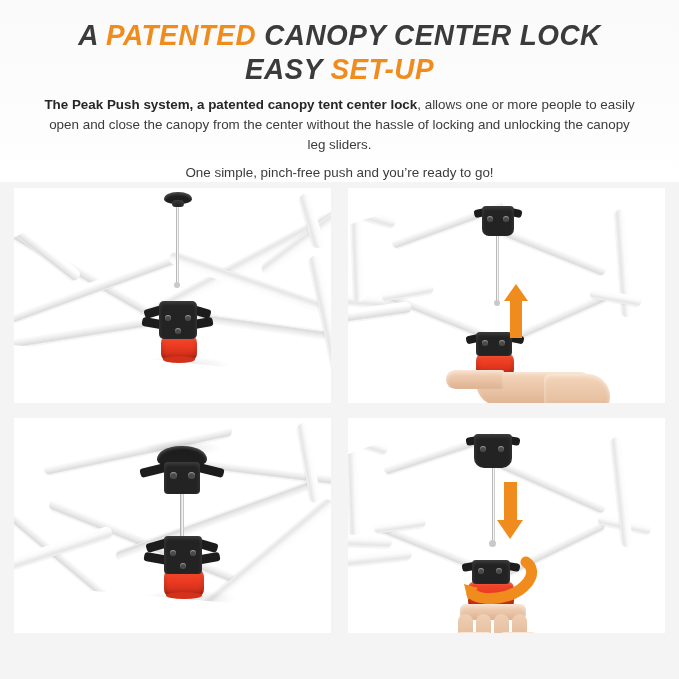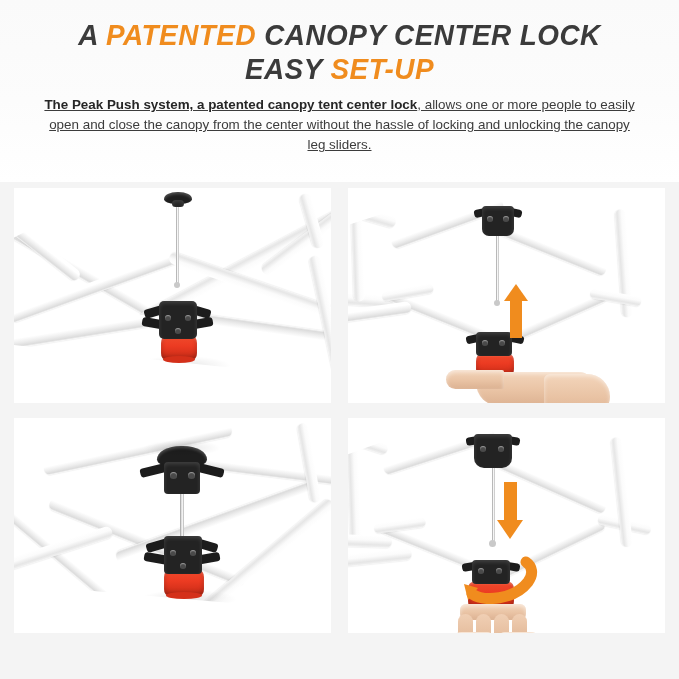--- a/index.html
+++ b/index.html
@@ -44,21 +44,21 @@
 
   .body-copy {
     margin-top: 9px;
     text-align: center;
     font-size: 13.4px;
     line-height: 20px;
     color: #3c3c3c;
     padding: 0 34px;
   }
   .body-copy .bold { font-weight: bold; color: #262626; }
-  .body-copy p { margin: 8px; text-decoration: underline; }
+  .body-copy p { margin: 8px; }
 
   
   .grid {
     position: absolute;
     left: 0; top: 182px;
     width: 679px;
     height: 497px;
     background: #f4f4f4;
   }
   .panel {
@@ -216,20 +216,21 @@
 
   <div class="header">
 
     <div class="headline">
       <span class="hl-line"><span>A </span><span class="accent">PATENTED</span><span> CANOPY CENTER LOCK</span></span>
       <span class="hl-line"><span>EASY </span><span class="accent">SET-UP</span></span>
     </div>
 
     <div class="body-copy">
       <p><span class="bold">The Peak Push system, a patented canopy tent center lock</span><span>, allows one or more people to easily open and close the canopy from the center without the hassle of locking and unlocking the canopy leg sliders.</span></p>
+      <p>One simple, pinch-free push and you’re ready to go!</p>
     </div>
   </div>
 
   <div class="grid">
 
     <div class="panel p-tl">
       <div class="panel-inner">
         <span class="sr-only">Canopy frame underside with center lock hub seated low and push rod extended above</span>
 
         <div class="cut" style="left:-60px; top:-40px; width:180px; height:70px; transform:rotate(-27deg);"></div>

